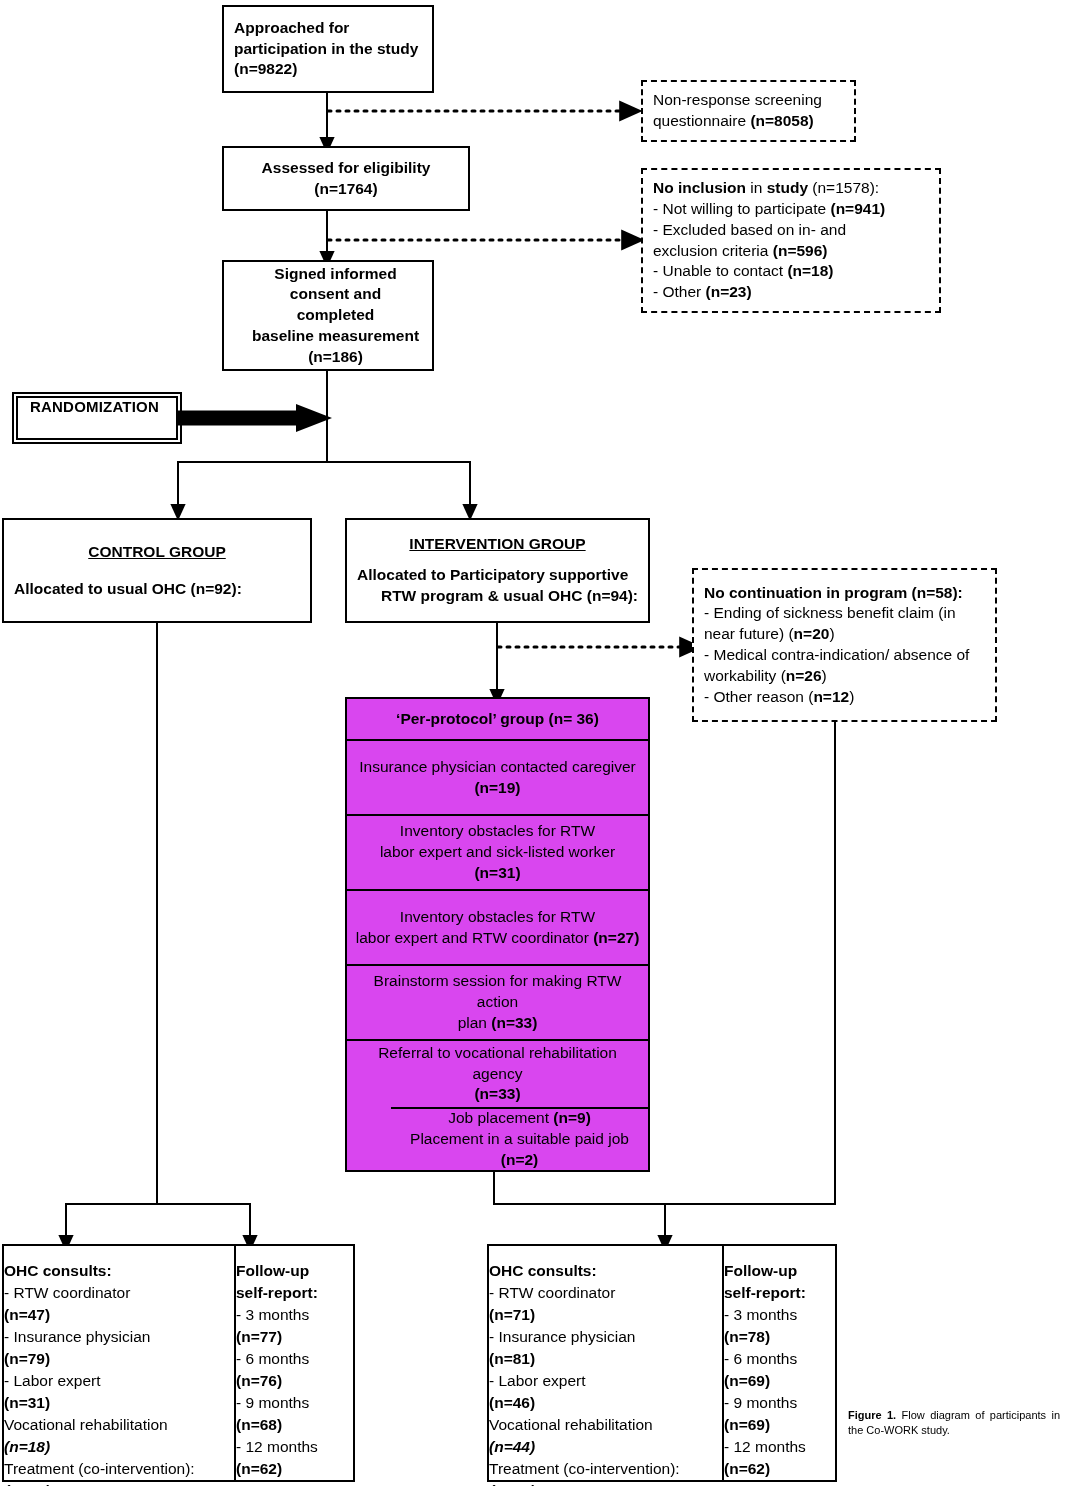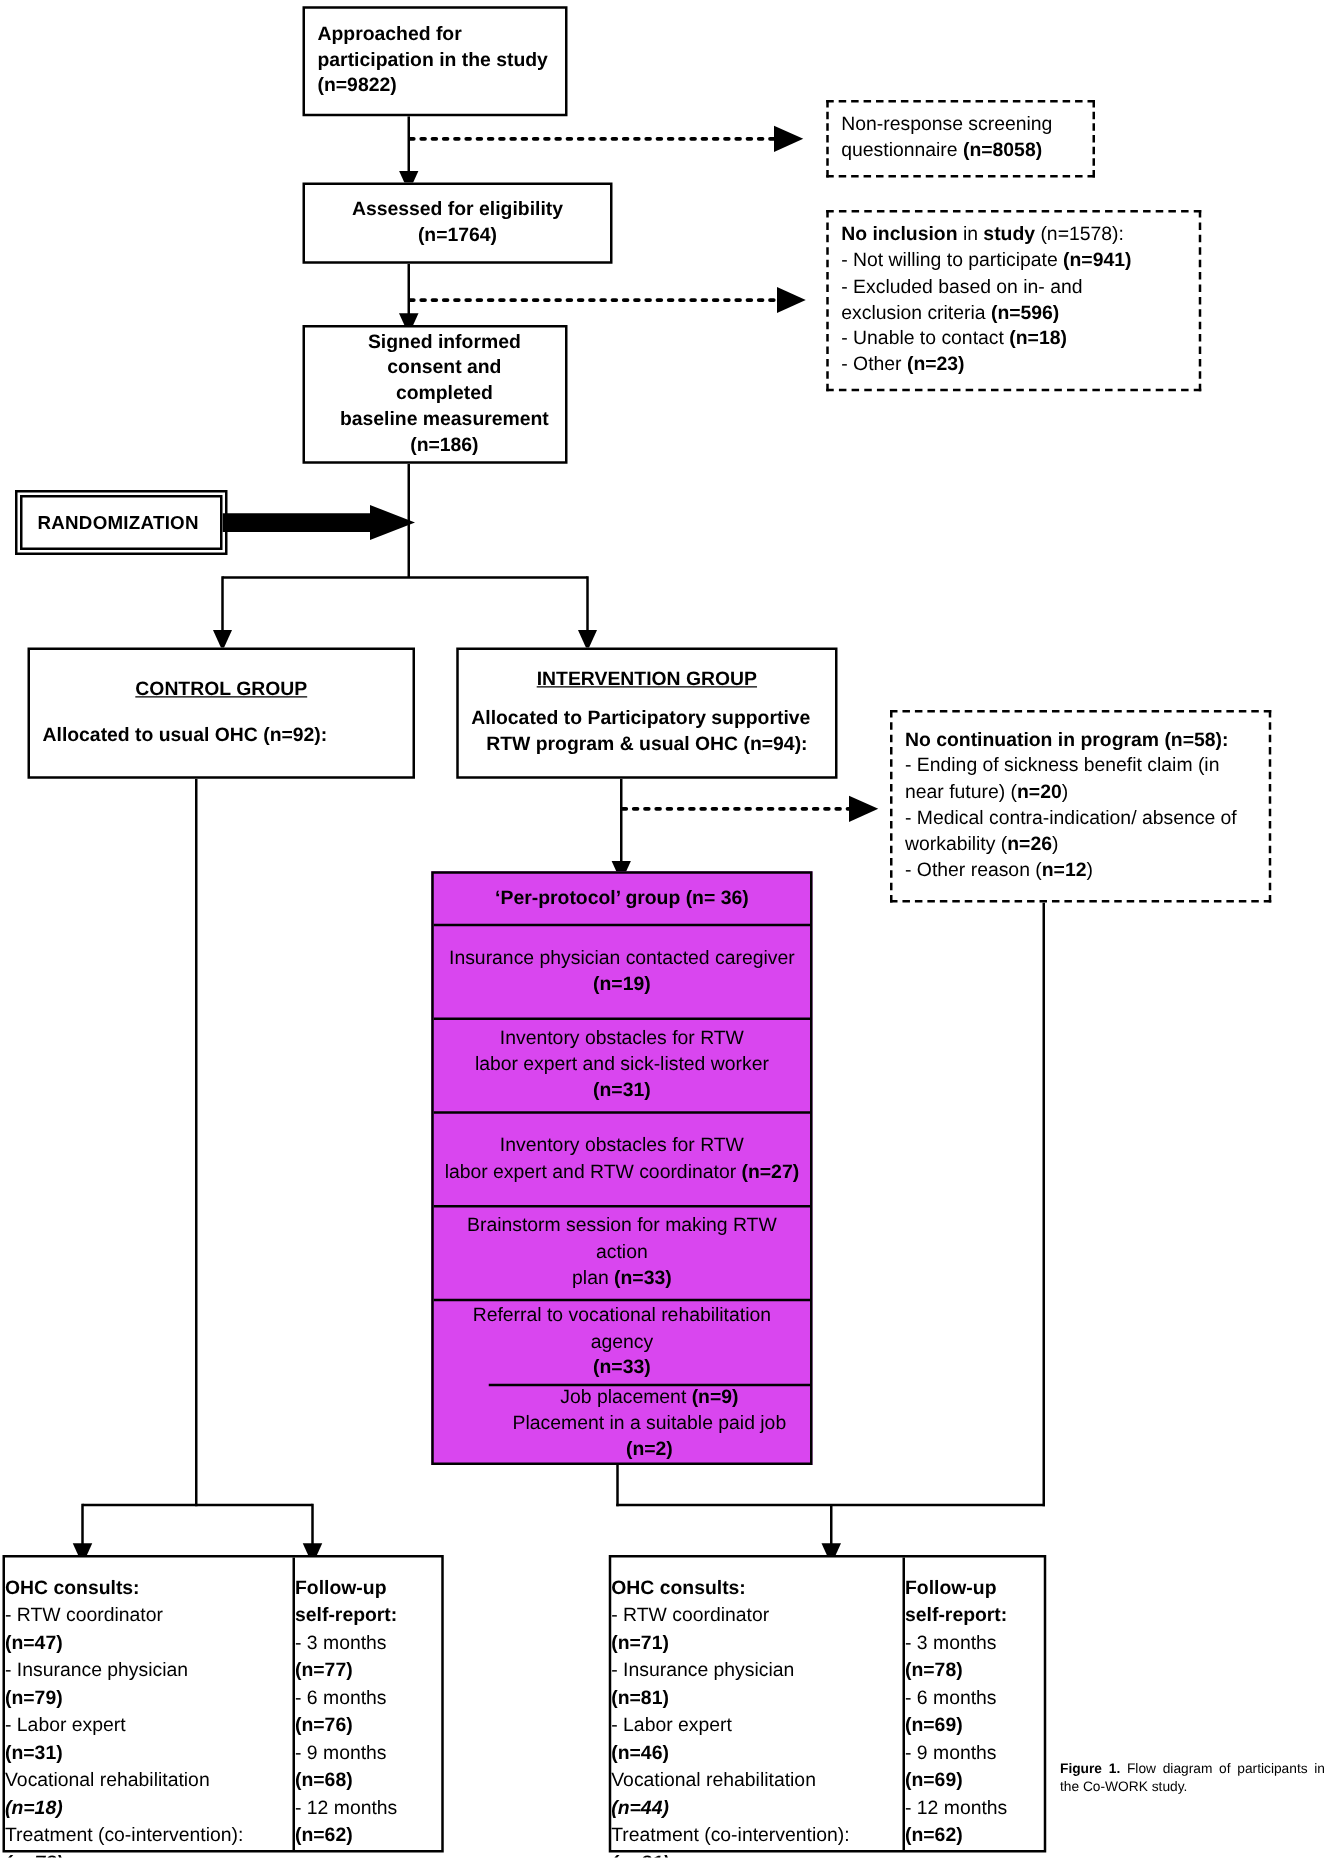--- a/index.html
+++ b/index.html
@@ -8,36 +8,36 @@
     font-family:"Liberation Sans","DejaVu Sans",sans-serif;
     color:#000;
   }
   #stage{position:absolute;left:0;top:0;width:1067px;height:1486px;}
   svg.links{position:absolute;left:0;top:0;width:1067px;height:1486px;overflow:visible;}
 
   .box{
     position:absolute;box-sizing:border-box;background:#fff;
     border:2px solid #000;
     display:flex;flex-direction:column;justify-content:center;
-    font-size:15.5px;line-height:1.34;margin-left:20px;
+    font-size:15.5px;line-height:1.34;
   }
   .box.center{align-items:center;text-align:center;}
   .box.left{align-items:flex-start;text-align:left;}
   .box .pad{padding:4px 10px;width:100%;box-sizing:border-box;}
 
   .dashed{border:2px dashed #000;}
   .bold{font-weight:bold;}
   .ital{}
   .bital{font-style:italic;font-weight:bold;}
   .uline{text-decoration:underline;}
 
   .randbox{
     position:absolute;box-sizing:border-box;background:#fff;
     border:2px solid #000;outline:2px solid #000;outline-offset:2px;
-    display:flex;align-items:center;
+    display:flex;
     font-size:15px;font-weight:bold;letter-spacing:.2px;
   }
   .randbox .pad{padding:0 12px;}
 
   .stack{
     position:absolute;box-sizing:border-box;background:#d946ef;
     border:2px solid #000;
   }
   .stack .seg{
     box-sizing:border-box;border-top:2px solid #000;
@@ -173,21 +173,21 @@
     <div class="pad" style="text-align:center;">
       <div class="bold uline">CONTROL GROUP</div>
       <div class="bold" style="text-align:left;margin-top:16px;">Allocated to usual OHC (n=92):</div>
     </div>
   </div>
 
   <div class="box left" style="left:345px;top:518px;width:305px;height:105px;">
     <div class="pad" style="text-align:center;">
       <div class="bold uline">INTERVENTION GROUP</div>
       <div class="bold" style="text-align:left;margin-top:10px;">Allocated to Participatory supportive</div>
-      <div class="bold" style="text-align:center;">RTW program &amp; usual OHC (n=94):</div>
+      <div class="bold" style="text-align:right;">RTW program &amp; usual OHC (n=94):</div>
     </div>
   </div>
 
   <div class="box dashed left" style="left:692px;top:568px;width:305px;height:154px;">
     <div class="pad">
       <div class="bold">No continuation in program (n=58):</div>
       <div>- Ending of sickness benefit claim (in</div>
       <div>
         <span>near future) (</span><span class="bold">n=20</span><span>)</span>
       </div>

